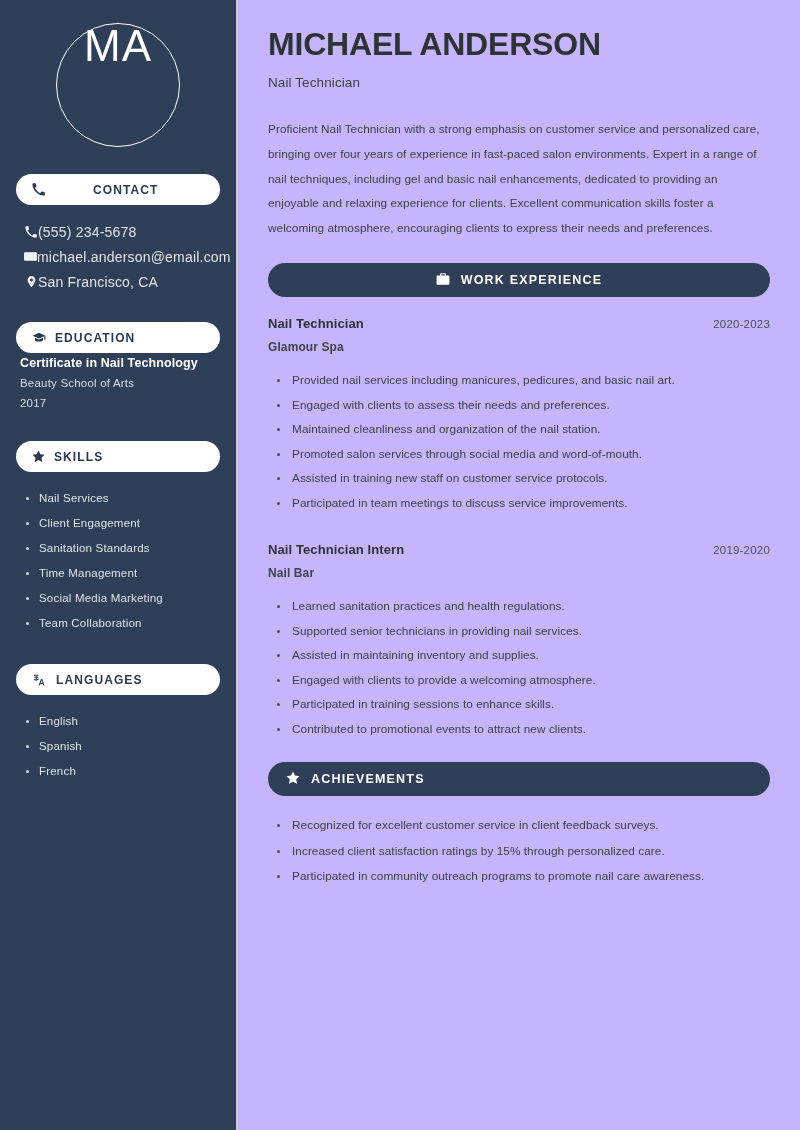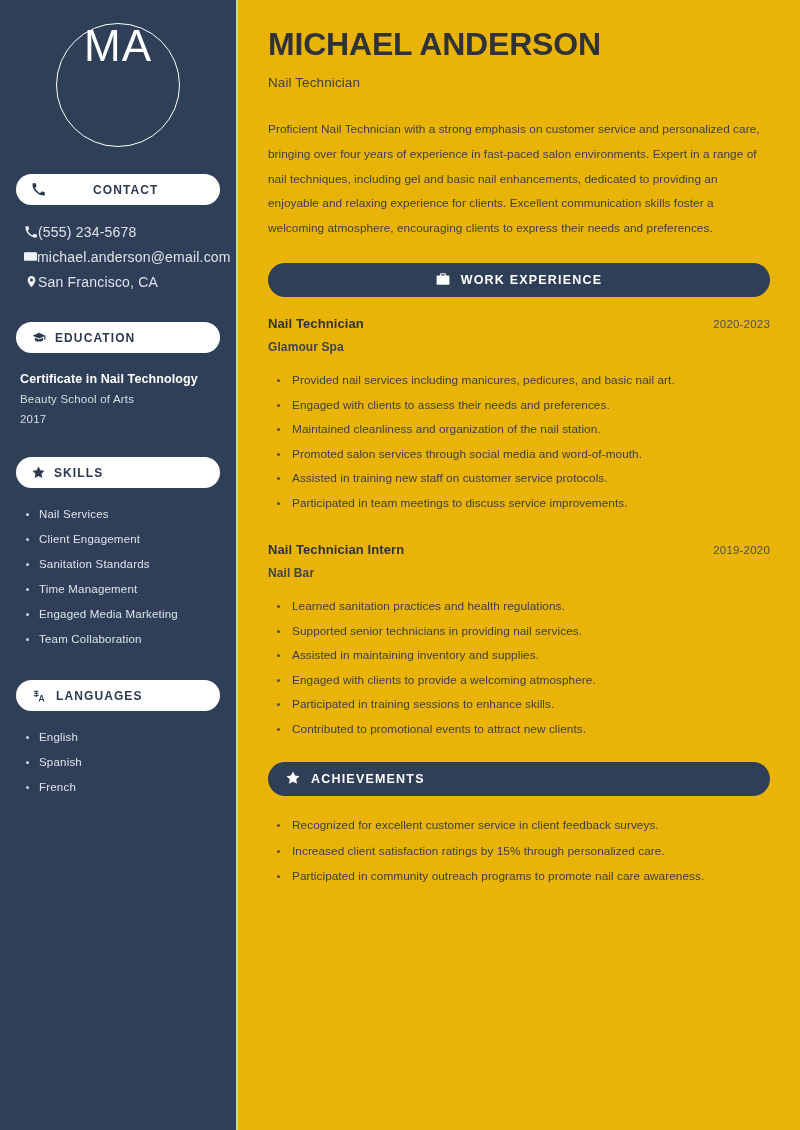--- a/index.html
+++ b/index.html
@@ -82,21 +82,21 @@
     display: flex;
     align-items: center;
     gap: 0;
     height: 25px;
     font-size: 14px;
     color: #dfe4ea;
     letter-spacing: .2px;
   }
   .contact-row .ico { width: 14px; display: flex; justify-content: center; }
 
-  .edu-block { margin-top: 16px; padding-left: 4px; }
+  .edu-block { margin-top: 0; padding-left: 4px; }
   .edu-degree {
     font-size: 12.5px;
     font-weight: 700;
     color: #ffffff;
     line-height: 1.6;
     letter-spacing: .1px;
   }
   .edu-school, .edu-year {
     font-size: 11.5px;
     color: #d8dee6;
@@ -120,21 +120,21 @@
     left: 0; top: 11px;
     width: 3px; height: 3px;
     border-radius: 50%;
     background: #cfd6de;
   }
 
   
   .main {
     flex: 1 1 auto;
     padding: 26px 30px 0 30px;
-    background: #eab308;
+    background: #c4b5fd;
   }
 
   .name {
     font-size: 32px;
     font-weight: 700;
     line-height: 1.14;
     color: #2f3337;
     letter-spacing: -0.2px;
   }
   .job-title {
@@ -289,21 +289,21 @@
         </svg>
       </span>
       <span>SKILLS</span>
     </div>
 
     <ul class="side-list" id="skills-list">
       <li>Nail Services</li>
       <li>Client Engagement</li>
       <li>Sanitation Standards</li>
       <li>Time Management</li>
-      <li>Engaged Media Marketing</li>
+      <li>Social Media Marketing</li>
       <li>Team Collaboration</li>
     </ul>
 
     <div class="pill" id="pill-languages">
       <span class="ico">
         <svg width="15" height="14" viewBox="0 0 24 24" fill="#2a3a4f">
           <path d="M2 3h8.2v1.7H7.3v1.9h2.6v1.6H7.3v2.3c1.1-.2 2-.6 2.7-1.2l1 1.3c-1 .9-2.3 1.4-3.7 1.7v1.4H5.6v-1.2c-1.1.1-2.2.1-3.3.1l-.2-1.7c1.2 0 2.3 0 3.5-.1V8.2H3v-1.6h2.6V4.7H2.6L2 3z"></path>
           <path d="M16.6 10.4h-2.2l-4 11.1h2l.9-2.6h4.3l.9 2.6h2.1l-4-11.1zm-2.7 6.8 1.6-4.6 1.6 4.6h-3.2z"></path>
         </svg>
       </span>

